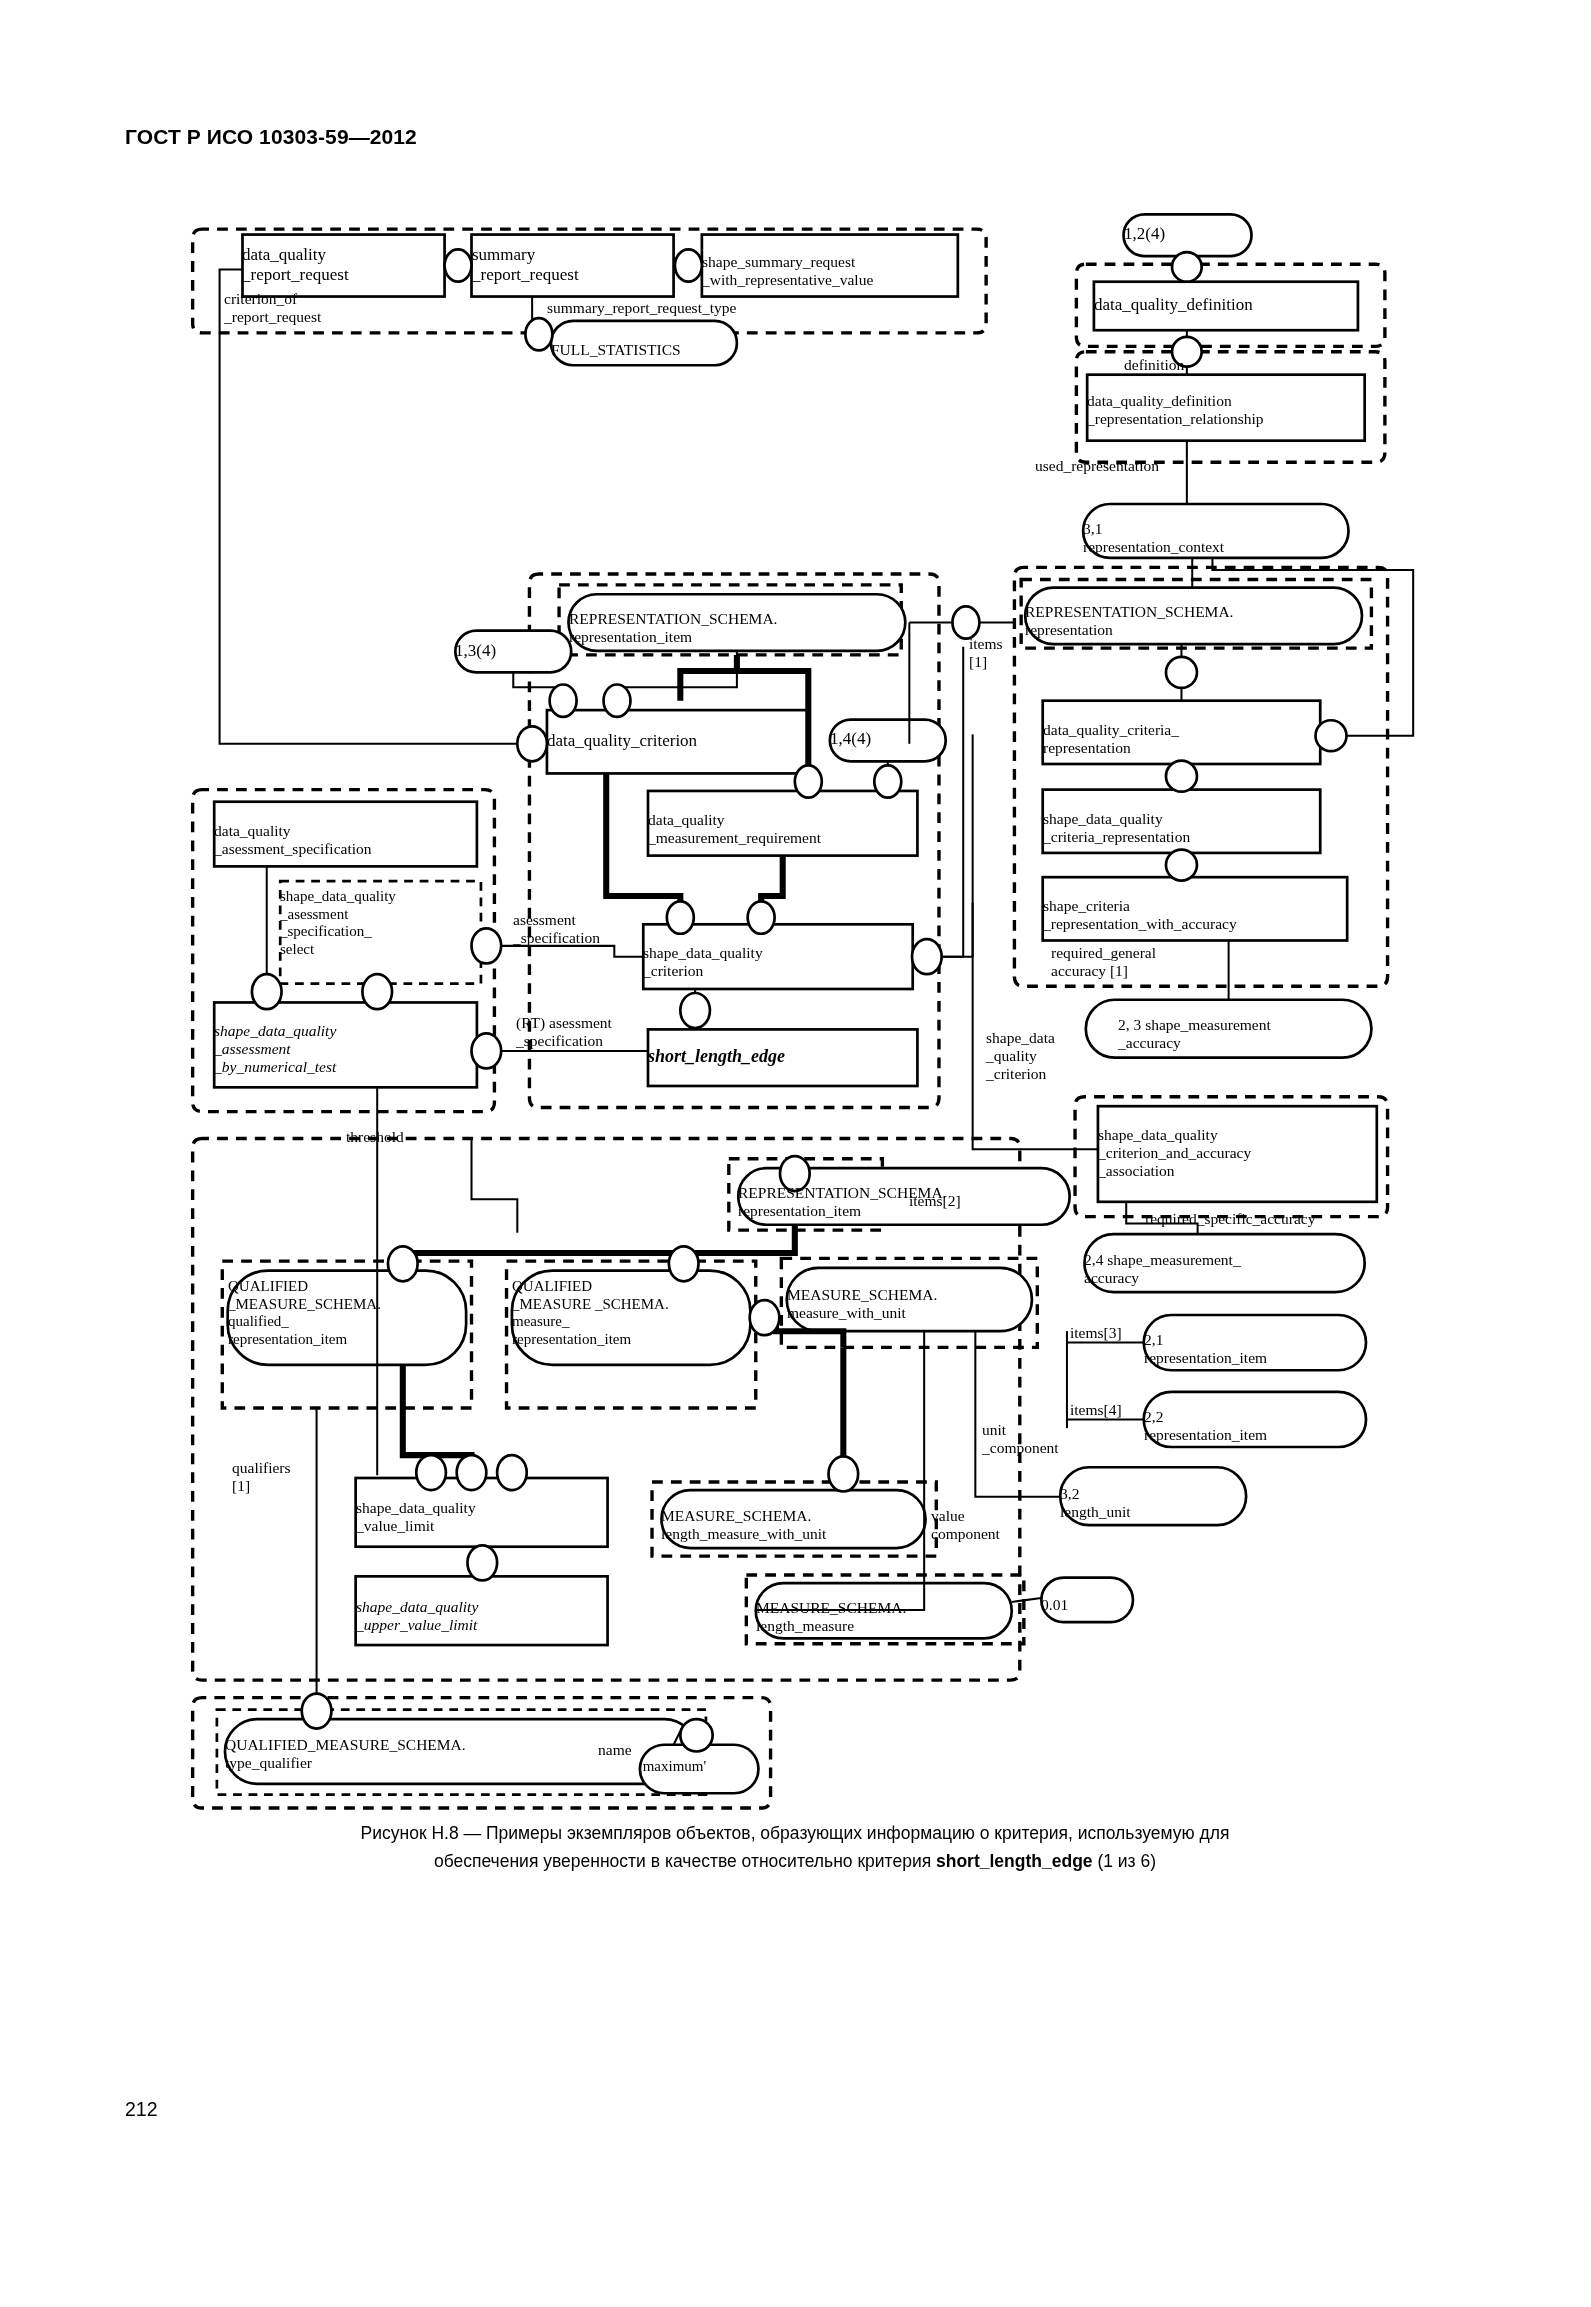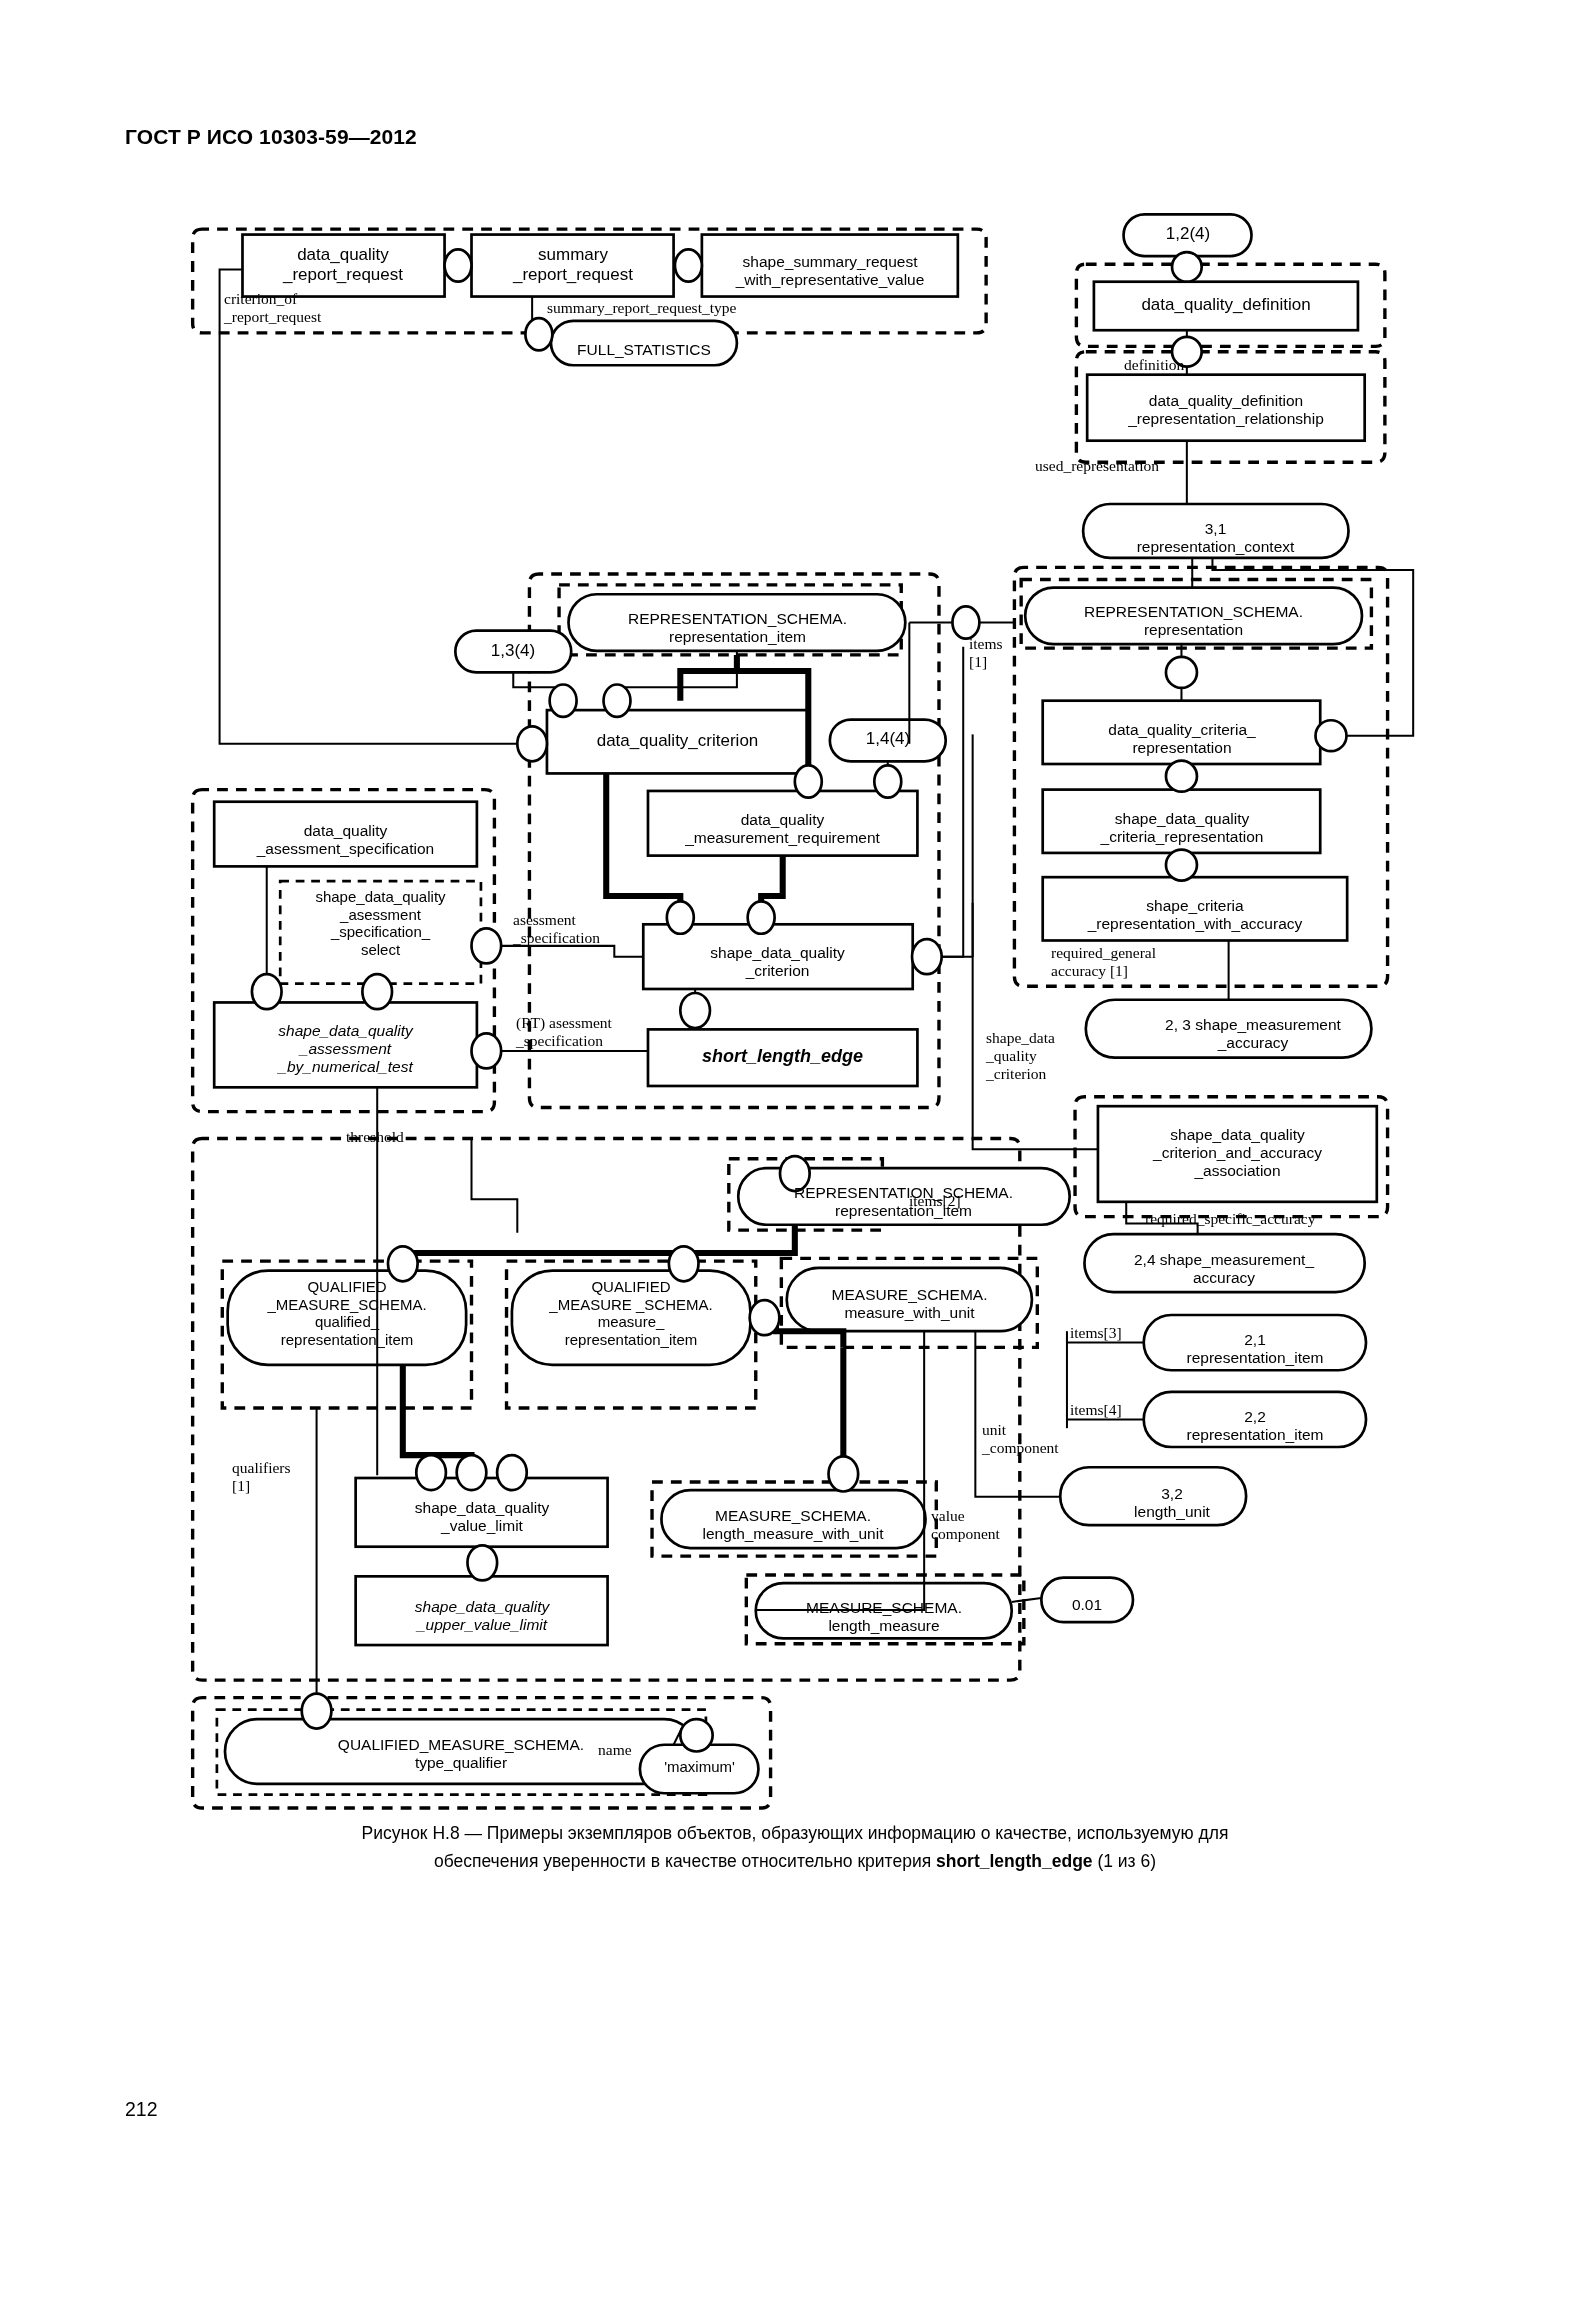--- a/index.html
+++ b/index.html
@@ -12,21 +12,21 @@
 
   .cap{position:absolute;left:135px;top:1819px;width:1320px;text-align:center;
        font-family:"Liberation Sans",sans-serif;font-size:17.5px;line-height:28px;}
   .cap b{font-weight:bold;}
 
   
   #dg{position:absolute;left:0;top:0;width:1591px;height:1819px;}
   #dg svg{position:absolute;left:0;top:0;}
 
   
-  .t{position:absolute;text-align:center;font-family:Liberation Sans, sans-serif;
+  .t{position:absolute;text-align:left;font-family:Liberation Serif, serif;
      font-size:17px;line-height:20px;white-space:pre-line;}
   .t.sm{font-size:15.5px;line-height:18px;margin-top:8px;}
   .t.xs{font-size:15px;line-height:17.5px;}
   .t.it{font-style:italic;}
   .t.bit{font-style:italic;font-weight:bold;}
   .lbl{position:absolute;font-family:"Liberation Serif",serif;font-size:15.5px;
        line-height:18px;white-space:pre-line;text-align:left;}
 </style>
 </head>
 <body>
@@ -360,20 +360,20 @@
     <div class="lbl" style="left:982px;top:1421px;">unit
 _component</div>
     <div class="lbl" style="left:232px;top:1459px;">qualifiers
 [1]</div>
     <div class="lbl" style="left:931px;top:1507px;">value
 component</div>
     <div class="lbl" style="left:598px;top:1741px;">name</div>
   </div>
 
   <div class="cap">
-    <span>Рисунок Н.8 — Примеры экземпляров объектов, образующих информацию о качестве, используемую для</span>
+    <span>Рисунок Н.8 — Примеры экземпляров объектов, образующих информацию о критерия, используемую для</span>
     <br>
     <span>обеспечения уверенности в качестве относительно критерия </span><b>short_length_edge</b><span> (1 из 6)</span>
   </div>
 
   <div class="pageno">212</div>
 </div>
 
 
 </body></html>

